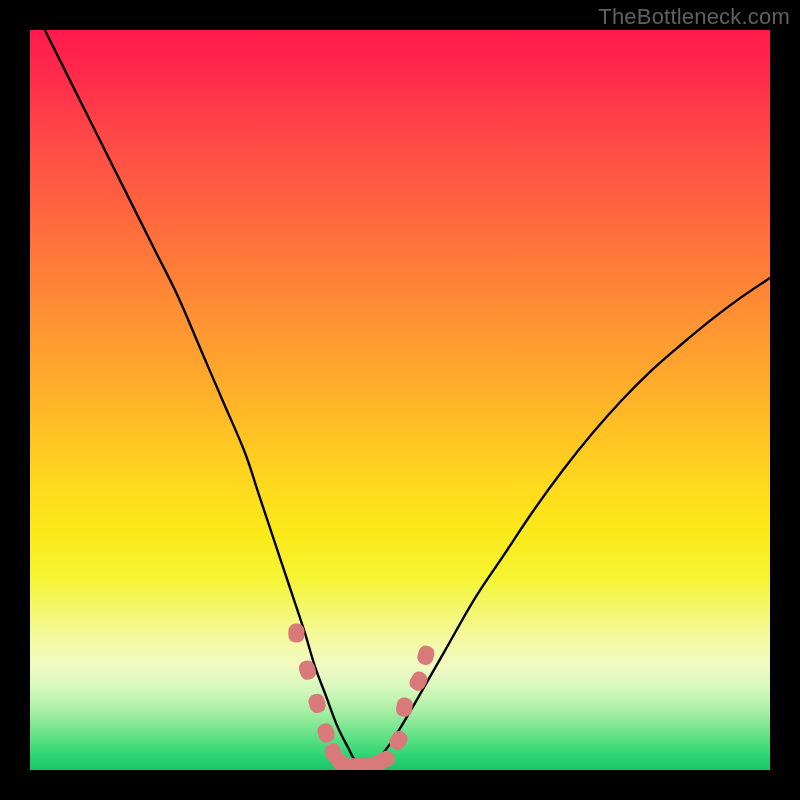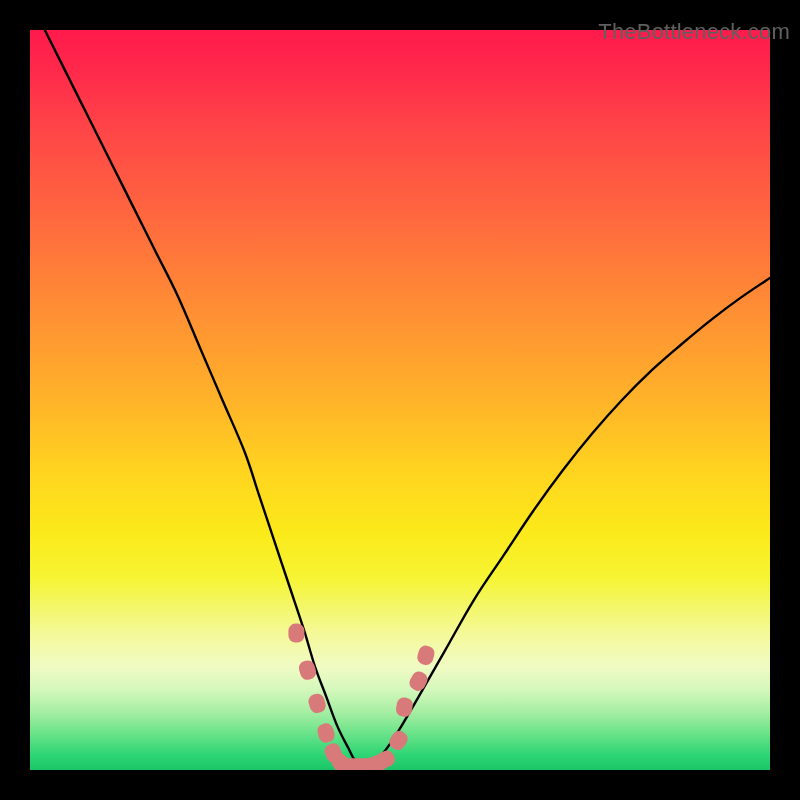--- a/index.html
+++ b/index.html
@@ -50,21 +50,21 @@
   }
   .svg-layer {
     position: absolute;
     inset: 0;
     width: 740px;
     height: 740px;
     display: block;
   }
   .attribution {
     position: absolute;
-    top: 19px;
+    top: 4px;
     right: 10px;
     color: #606060;
     font-size: 22px;
     letter-spacing: 0.2px;
     font-weight: 500;
   }
 </style>
 </head>
 <body>
 

